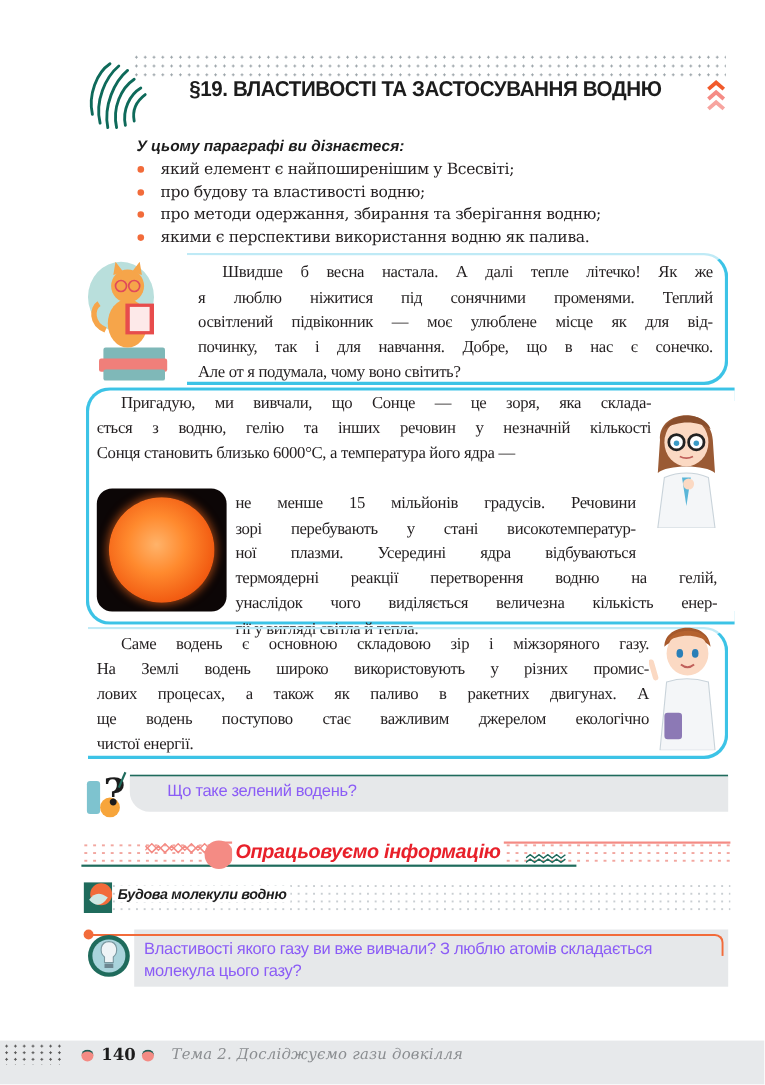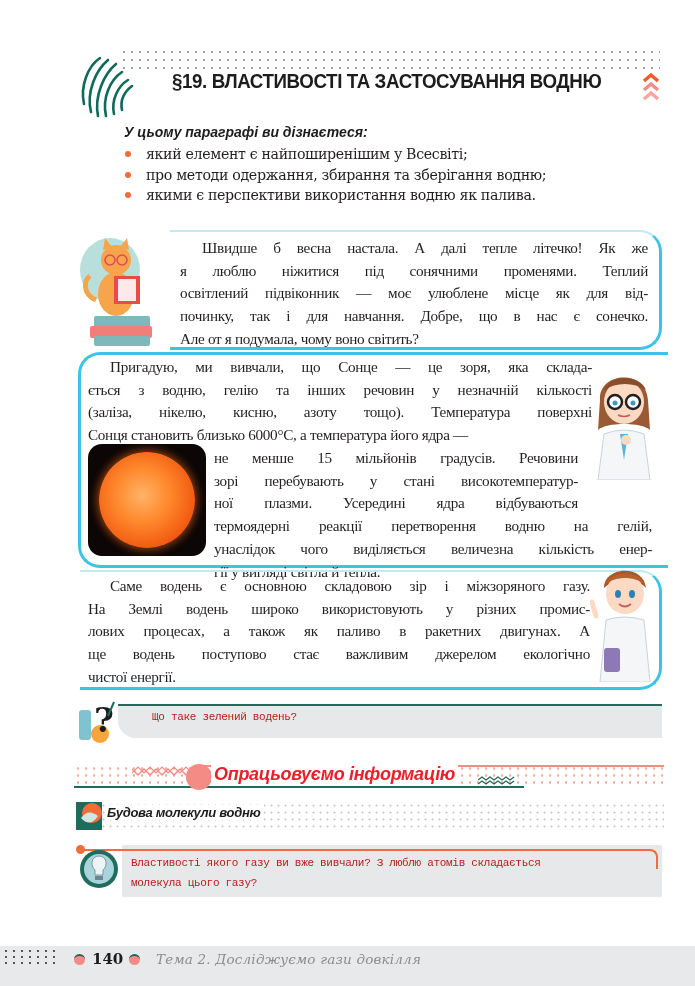--- a/index.html
+++ b/index.html
@@ -57,21 +57,21 @@
   .sun .disk {
     position: absolute; left: 11px; top: 8px; width: 96px; height: 96px; border-radius: 50%;
     background: radial-gradient(circle at 45% 45%, #ffb36a 0%, #ff8a2e 35%, #f25c12 70%, #c93a08 100%);
     box-shadow: 0 0 8px 2px rgba(255,110,30,0.55);
   }
 
   
   .qbar {
     position: absolute; background: #e6e8ea;
   }
-  .qtext { position: absolute; font-size: 11px; color: #b91c1c; letter-spacing: -0.3px; font-family: Liberation Mono, monospace; }
+  .qtext { position: absolute; font-size: 15px; color: #8b5cf6; letter-spacing: -0.3px; font-family: Liberation Sans, sans-serif; }
 
   .section-band {
     position: absolute; left: 74px; top: 765px; width: 590px; height: 20px;
     background-image: radial-gradient(circle, #f2a7a0 1px, transparent 1.3px);
     background-size: 8px 7px;
   }
   .section-title {
     position: absolute; left: 211px; top: 764px;
     font-family: "Liberation Sans", sans-serif; font-weight: 700; font-style: italic;
     font-size: 18px; color: #e8202a; letter-spacing: -0.3px; background: #fff; padding: 0 3px;
@@ -116,20 +116,21 @@
 
 <svg class="chev" width="20" height="32" viewBox="0 0 20 32">
   <path d="M3 9 L10 3 L17 9" fill="none" stroke="#f15a2b" stroke-width="3.5"></path>
   <path d="M3 18 L10 12 L17 18" fill="none" stroke="#f58c86" stroke-width="3.5"></path>
   <path d="M3 27 L10 21 L17 27" fill="none" stroke="#f7a5a0" stroke-width="3.5"></path>
 </svg>
 
 <div class="learn-head">У цьому параграфі ви дізнаєтеся:</div>
 <ul class="learn-list">
   <li><span class="bullet"></span><span>який елемент є найпоширенішим у Всесвіті;</span></li>
+  <li><span class="bullet"></span><span>про будову та властивості водню;</span></li>
   <li><span class="bullet"></span><span>про методи одержання, збирання та зберігання водню;</span></li>
   <li><span class="bullet"></span><span>якими є перспективи використання водню як палива.</span></li>
 </ul>
 
 <div class="bubble" style="left:170px; top:230px; width:492px; height:120px; border-left:none; border-top-color:#bfeaf6; border-top-width:2px; border-radius:0 22px 22px 0;"></div>
 
 <svg class="abs" style="left:74px; top:230px;" width="92" height="120" viewBox="0 0 92 120">
   <ellipse cx="36" cy="40" rx="30" ry="32" fill="#b9dfdc"></ellipse>
   <rect x="20" y="86" width="56" height="12" rx="2" fill="#7fb8b8"></rect>
   <rect x="16" y="96" width="62" height="12" rx="2" fill="#f07f7a"></rect>
@@ -150,21 +151,20 @@
   <span class="line">освітлений підвіконник — моє улюблене місце як для від-</span>
   <span class="line">починку, так і для навчання. Добре, що в нас є сонечко.</span>
   <span class="line last">Але от я подумала, чому воно світить?</span>
 </div>
 
 <div class="bubble" style="left:78px; top:352px; width:590px; height:216px; border-right:none; border-radius:22px 0 0 22px;"></div>
 
 <div class="ptext" style="left:88px; top:356px; width:504px;">
   <span class="line indent">Пригадую, ми вивчали, що Сонце — це зоря, яка склада-</span>
   <span class="line">ється з водню, гелію та інших речовин у незначній кількості</span>
-  <span class="line">(заліза, нікелю, кисню, азоту тощо). Температура поверхні</span>
   <span class="line last">Сонця становить близько 6000°С, а температура його ядра —</span>
 </div>
 
 <div class="sun">
     <div class="disk"></div>
   </div>
 
 <div class="ptext" style="left:214px; top:447px; width:438px;">
   <span class="line" style="width:364px">не менше 15 мільйонів градусів. Речовини</span>
   <span class="line" style="width:364px">зорі перебувають у стані високотемператур-</span>

